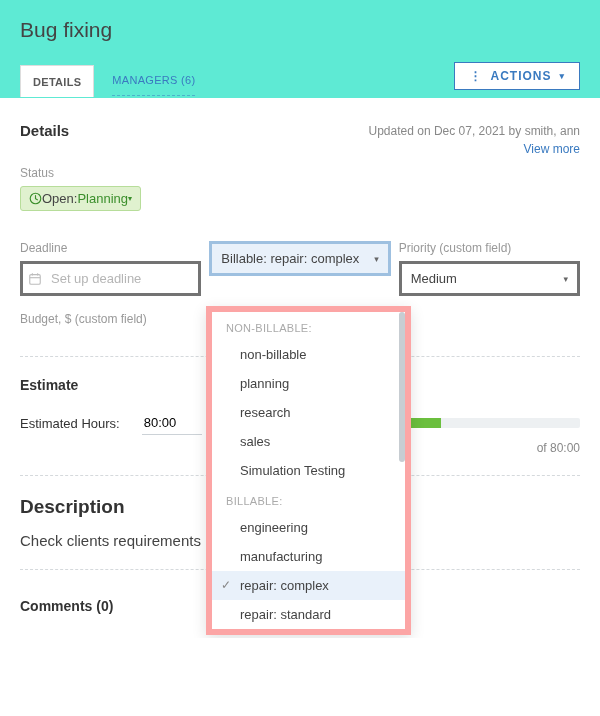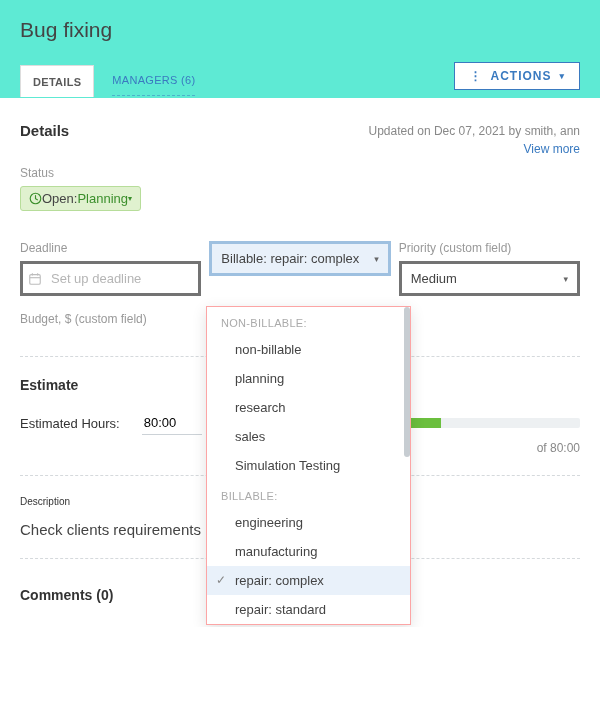--- a/index.html
+++ b/index.html
@@ -37,24 +37,24 @@
 .caret-down { font-size: 9px; color: #666; }
 .budget-row { margin-bottom: 30px; }
 .budget-row .input { width: 170px; }
 .sep { border: none; border-top: 1px dashed #d5d9dc; margin: 20px 0; }
 .est-section-title { font-size: 14px; font-weight: 700; margin-bottom: 18px; }
 .est-row { display: flex; align-items: center; gap: 22px; font-size: 13px; }
 .est-val { border: none; border-bottom: 1px solid #ccd2d7; padding: 4px 2px; width: 60px; font-size: 13px; text-align: left; }
 .progress-track { flex: 1; height: 10px; background: #edf0f2; border-radius: 2px; position: relative; overflow: hidden; margin-left: 8px; }
 .progress-fill { position: absolute; left: 0; top: 0; bottom: 0; width: 60%; background: #6bbf3e; }
 .est-of { font-size: 12px; color: #888; margin-top: 6px; text-align: right; }
-.desc-title { font-size: 10px; font-weight: 400; margin-bottom: 14px; }
+.desc-title { font-size: 19px; font-weight: 700; margin-bottom: 14px; }
 .desc-body { font-size: 15px; color: #444; }
 .comments-title { font-size: 14px; font-weight: 700; margin-top: 28px; }
-.dropdown { position: absolute; left: 206px; top: 208px; width: 205px; background: #fff; border: 1px solid #fca5a5; box-shadow: 0 4px 14px rgba(0,0,0,0.12); z-index: 50; }
+.dropdown { position: absolute; left: 206px; top: 208px; width: 205px; background: #fff; border: 6px solid #fca5a5; box-shadow: 0 4px 14px rgba(0,0,0,0.12); z-index: 50; }
 .dropdown .scroll-indicator { position: absolute; right: 0; top: 0; width: 6px; height: 150px; background: #c7cdd2; border-radius: 3px; }
 .dd-group-title { font-size: 11px; color: #aaa; padding: 10px 14px 6px 14px; letter-spacing: 0.3px; }
 .dd-item { font-size: 13px; color: #444; padding: 7px 14px 7px 28px; cursor: pointer; position: relative; }
 .dd-item.selected { background: #e9f1fa; }
 .dd-item .check { position: absolute; left: 9px; top: 7px; color: #888; font-size: 12px; }
 </style>
 </head>
 <body>
 
 <div class="header-area">

